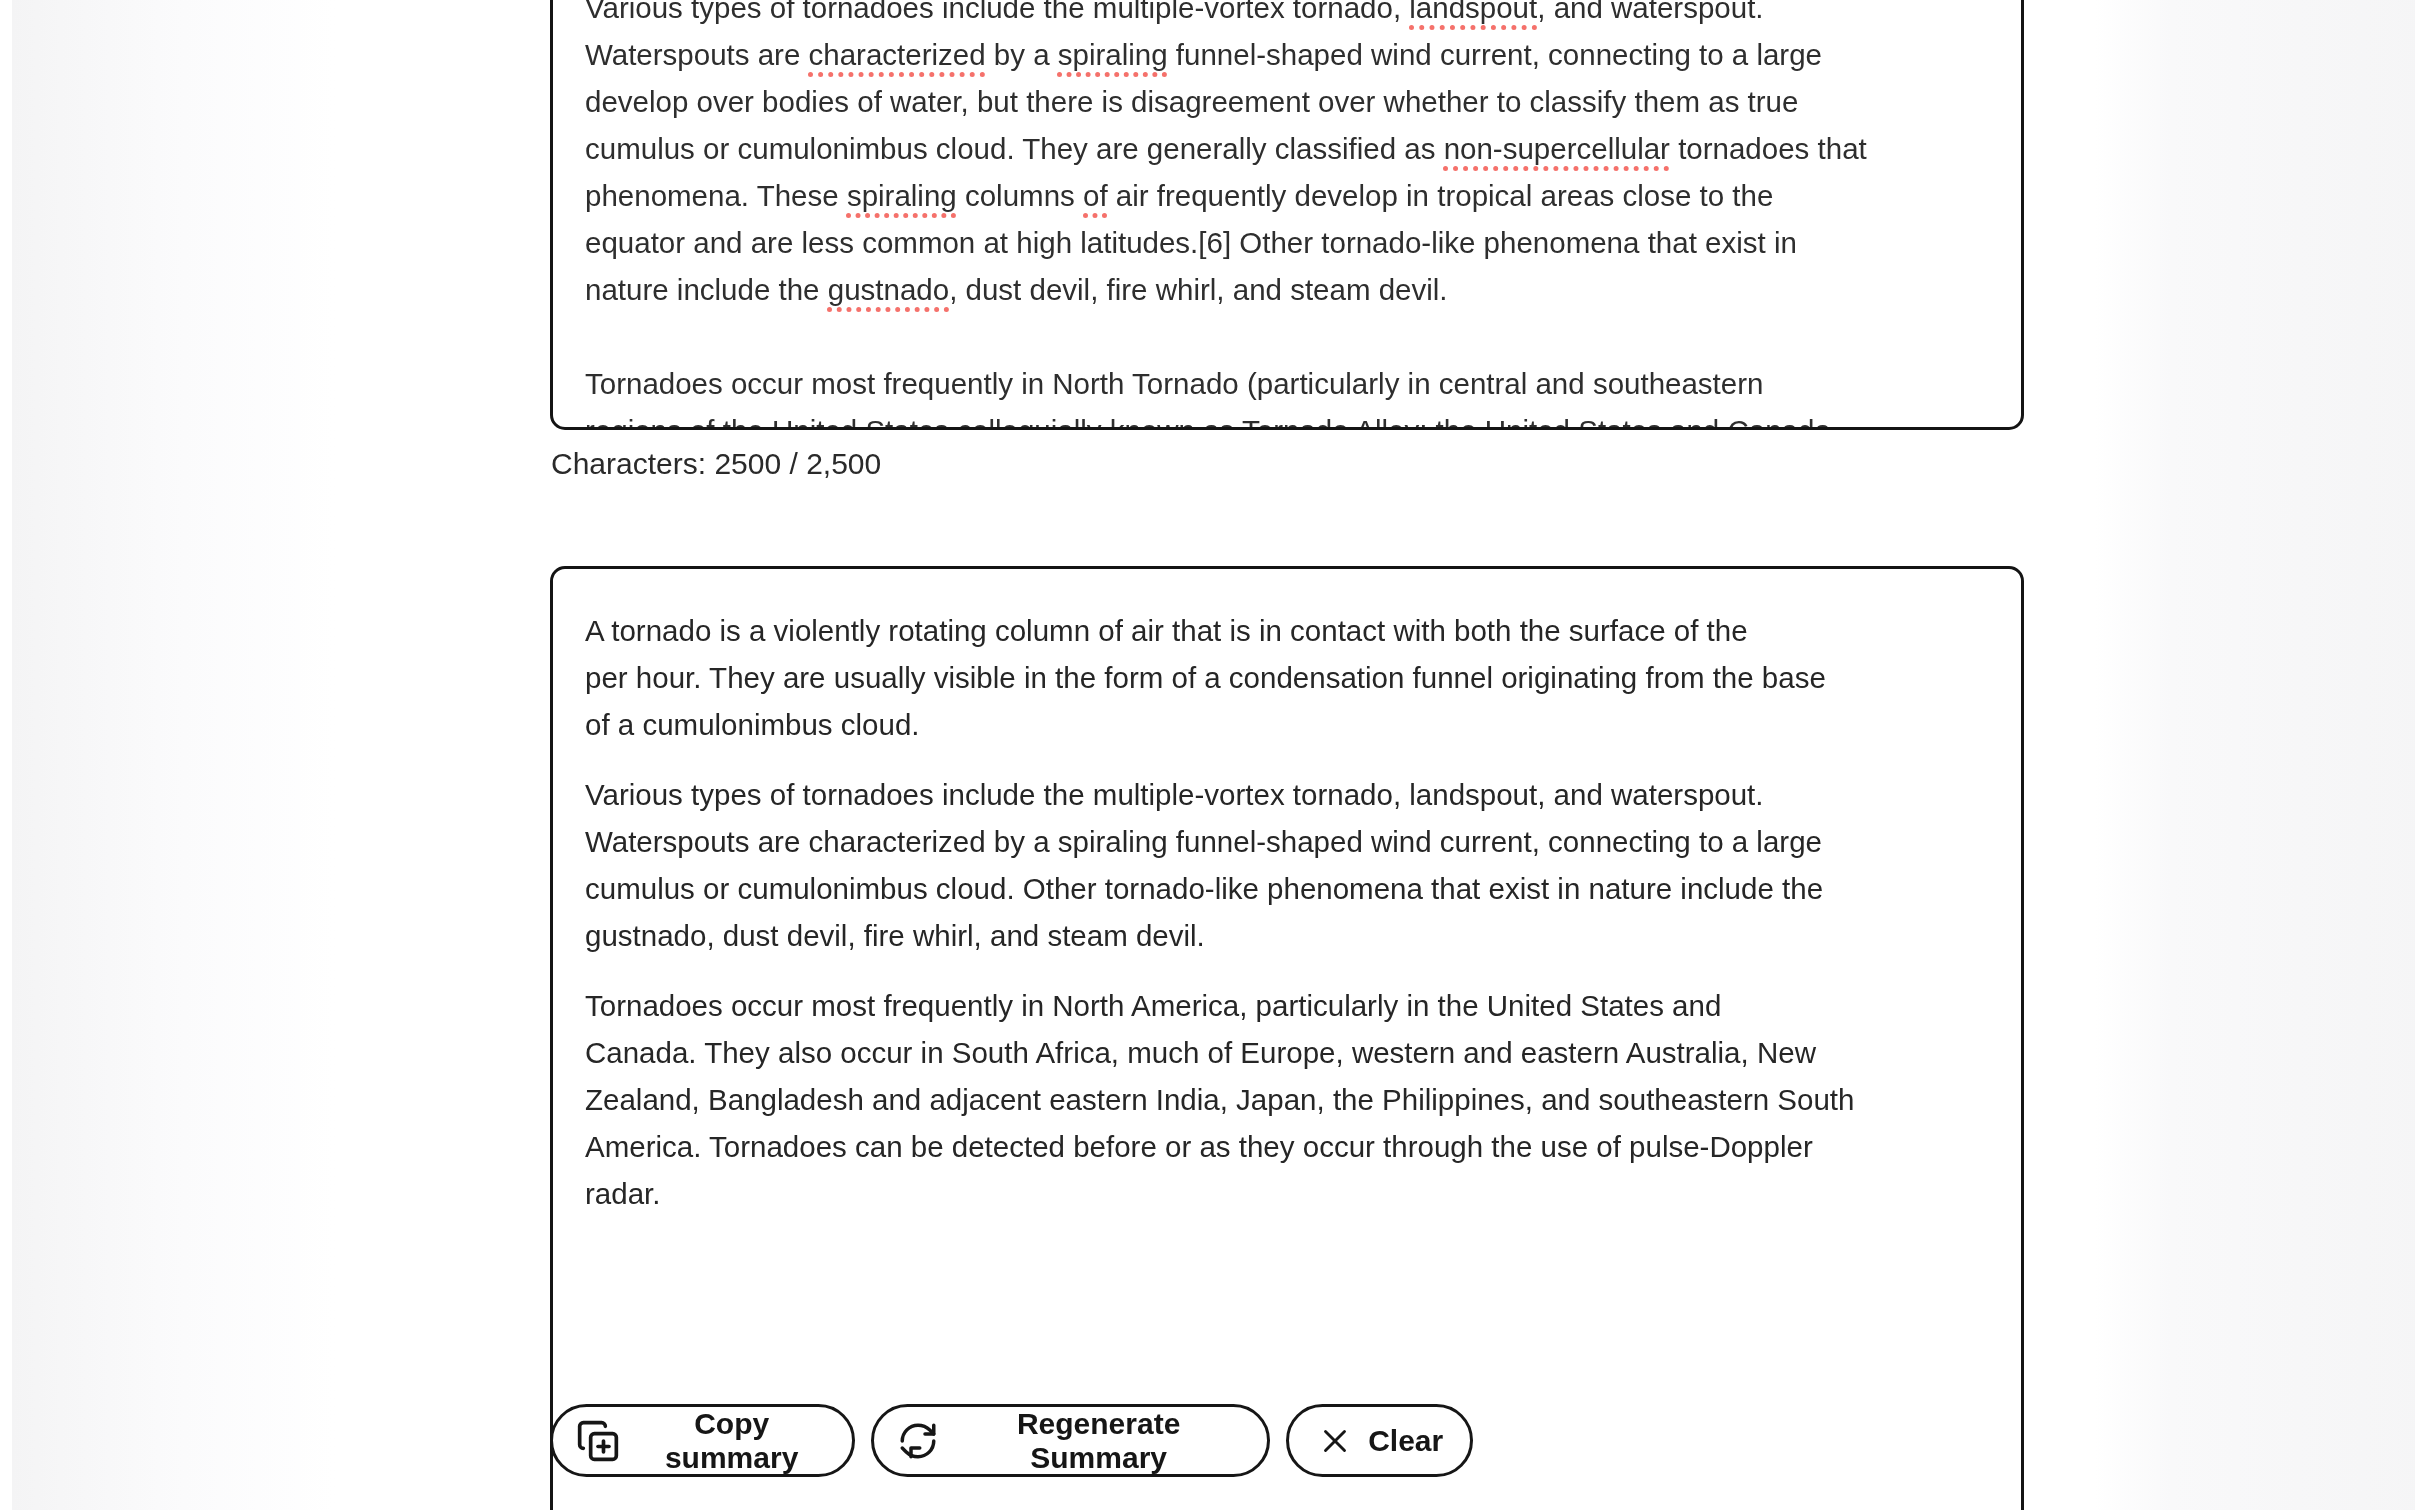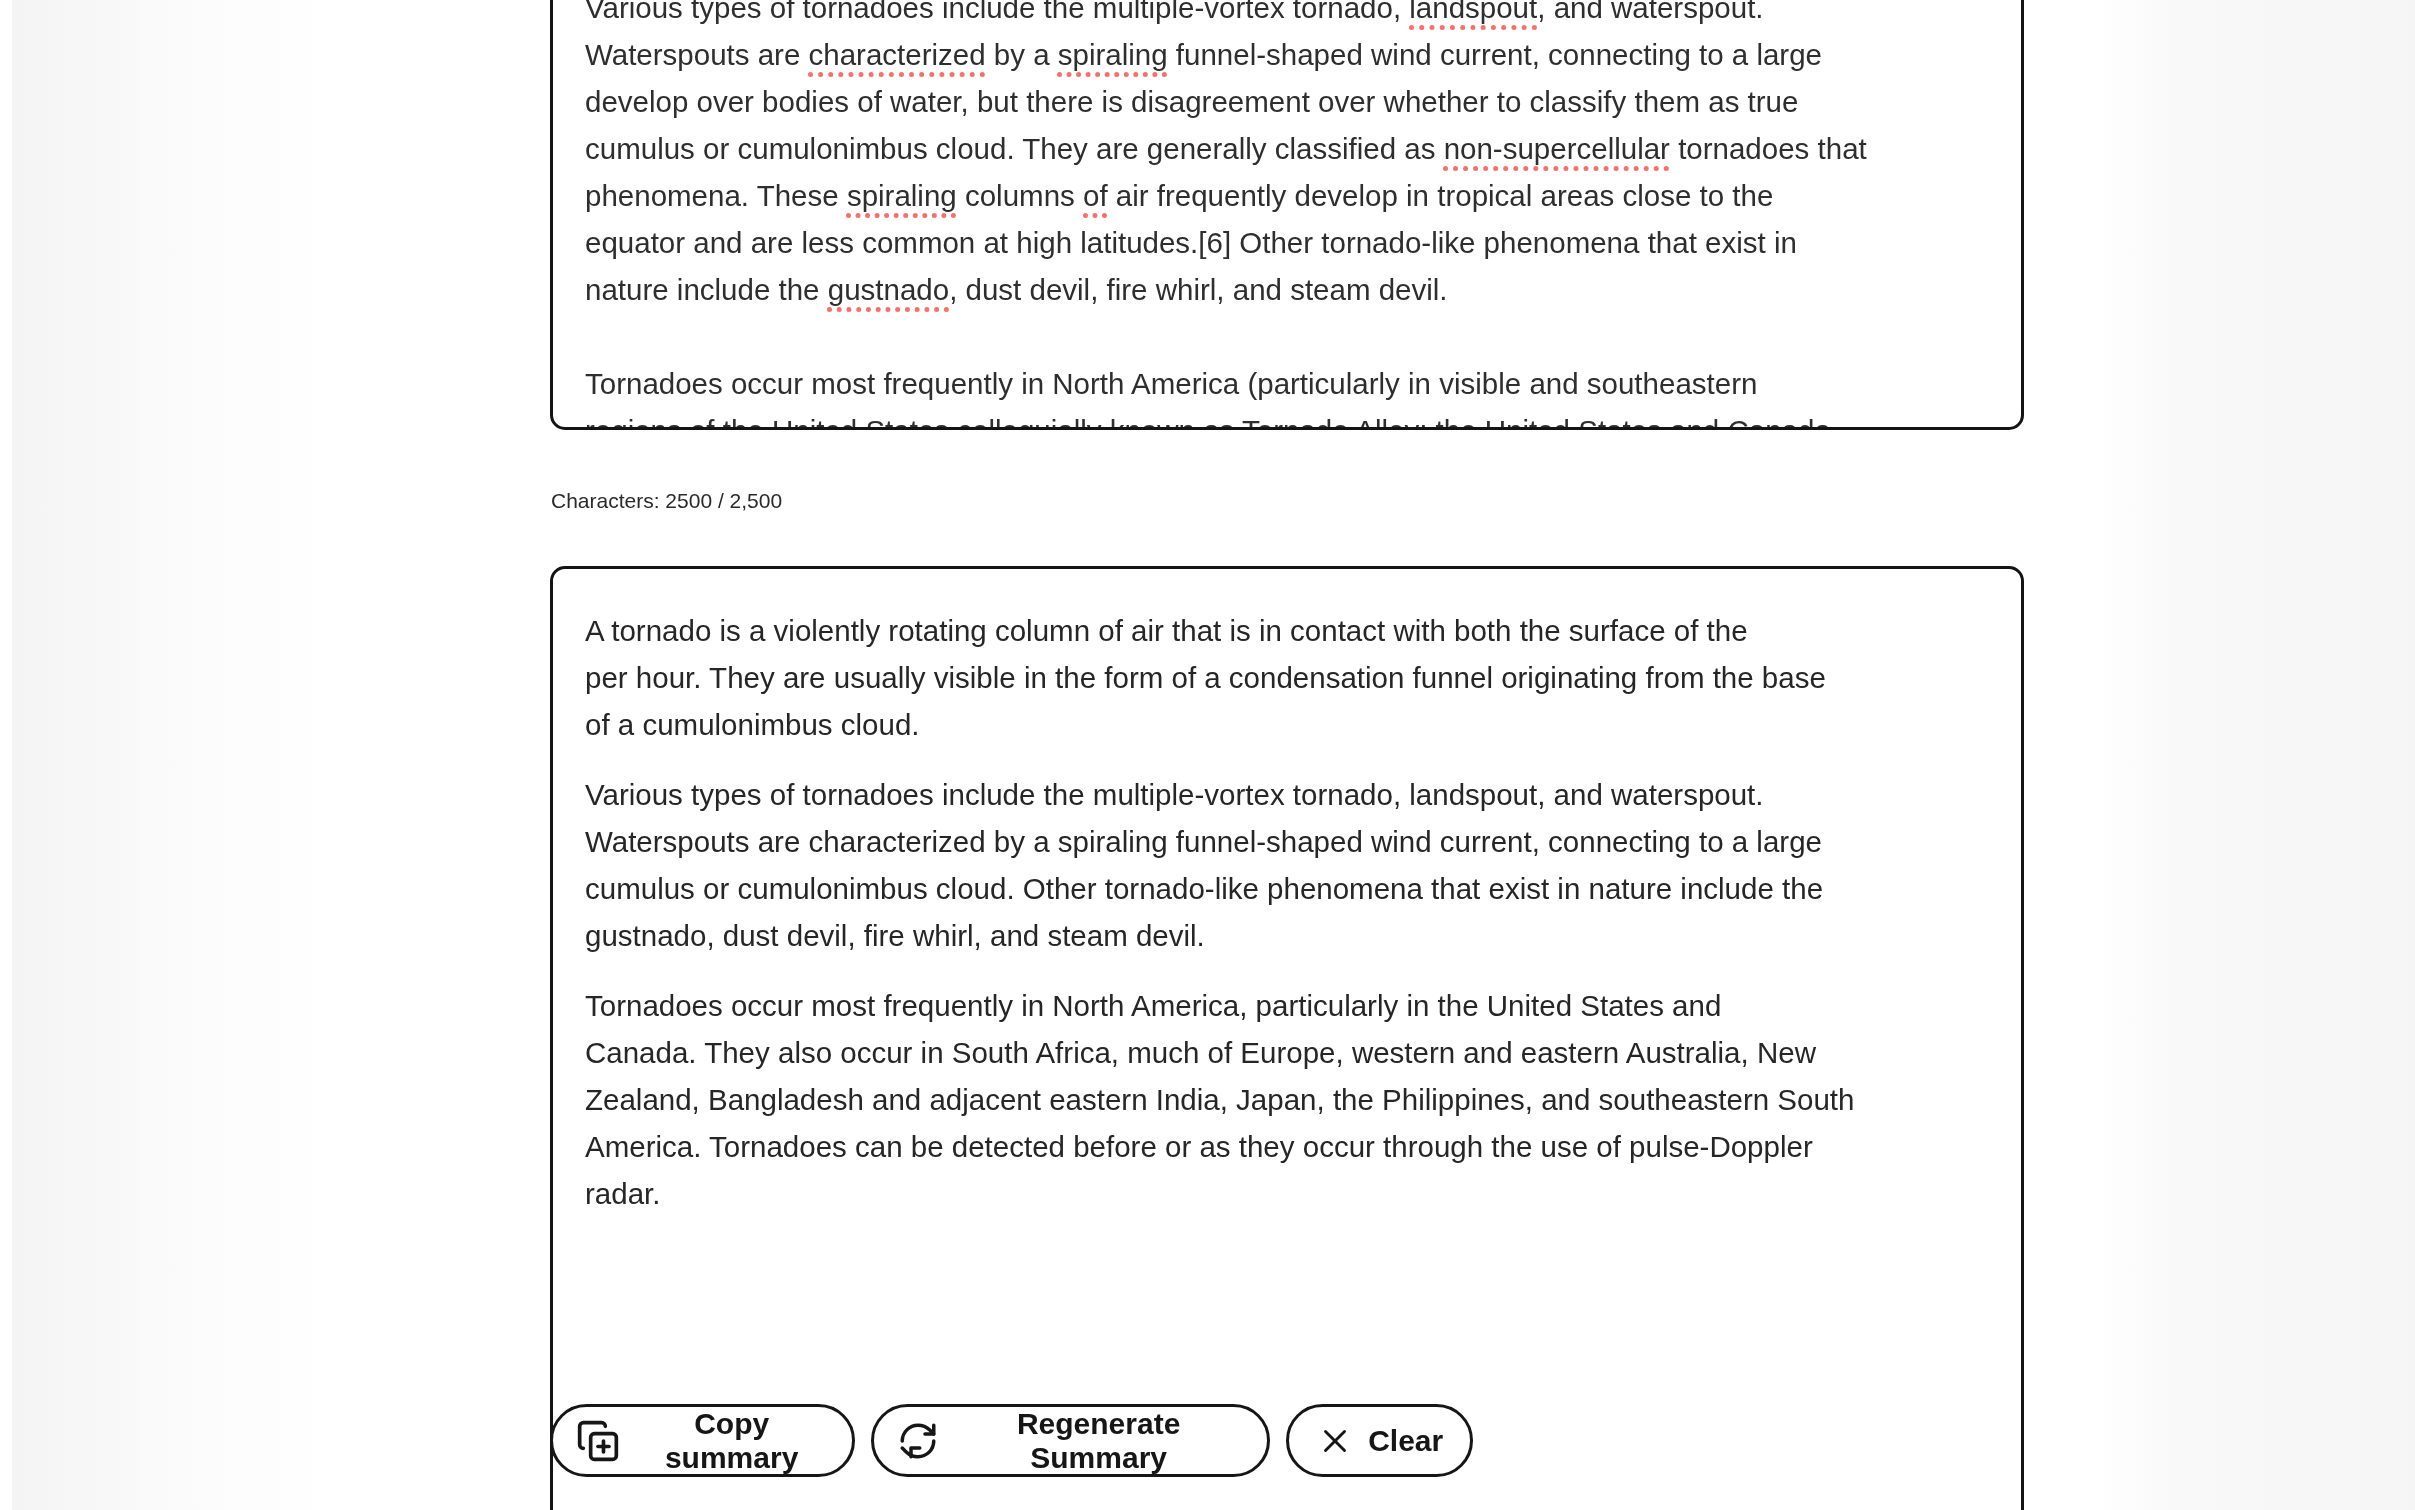--- a/index.html
+++ b/index.html
@@ -53,22 +53,22 @@
     padding:38px 32px 0 32px;
     font-size:29.5px;
     line-height:47px;
     color:#262626;
   }
   .para{margin:0 0 23px 0;}
   .sline{white-space:nowrap;}
   .char-counter{
     position:absolute;
     left:539px;
-    top:489px;
-    font-size:21px;
+    top:447px;
+    font-size:30px;
     color:#2a2a2a;
   }
   .button-row{
     position:absolute;
     left:538px;
     top:1404px;
     display:flex;
     gap:16px;
   }
   .pill-btn{
@@ -101,21 +101,21 @@
   <div class="text-box" id="editor-box" role="textbox">
     <div class="editor-content">
         <div class="tline"><span>Various types of tornadoes include the multiple-vortex tornado, </span><span class="sp">landspout</span><span>, and waterspout.</span></div>
         <div class="tline"><span>Waterspouts are </span><span class="sp">characterized</span><span> by a </span><span class="sp">spiraling</span><span> funnel-shaped wind current, connecting to a large</span></div>
         <div class="tline"><span>develop over bodies of water, but there is disagreement over whether to classify them as true</span></div>
         <div class="tline"><span>cumulus or cumulonimbus cloud. They are generally classified as </span><span class="sp">non-supercellular</span><span> tornadoes that</span></div>
         <div class="tline"><span>phenomena. These </span><span class="sp">spiraling</span><span> columns </span><span class="sp">of</span><span> air frequently develop in tropical areas close to the</span></div>
         <div class="tline"><span>equator and are less common at high latitudes.[6] Other tornado-like phenomena that exist in</span></div>
         <div class="tline"><span>nature include the </span><span class="sp">gustnado</span><span>, dust devil, fire whirl, and steam devil.</span></div>
         <div class="tline">&nbsp;</div>
-        <div class="tline"><span>Tornadoes occur most frequently in North America (particularly in visible and southeastern</span></div>
+        <div class="tline"><span>Tornadoes occur most frequently in North Tornado (particularly in central and southeastern</span></div>
         <div class="tline"><span>regions of the United States colloquially known as Tornado Alley; the United States and Canada</span></div>
       </div>
   </div>
 
   <div class="char-counter">Characters: 2500 / 2,500</div>
 
   <div class="text-box" id="summary-box">
     <div class="summary-content">
         <div class="para">
           <div class="sline">A tornado is a violently rotating column of air that is in contact with both the surface of the</div>

